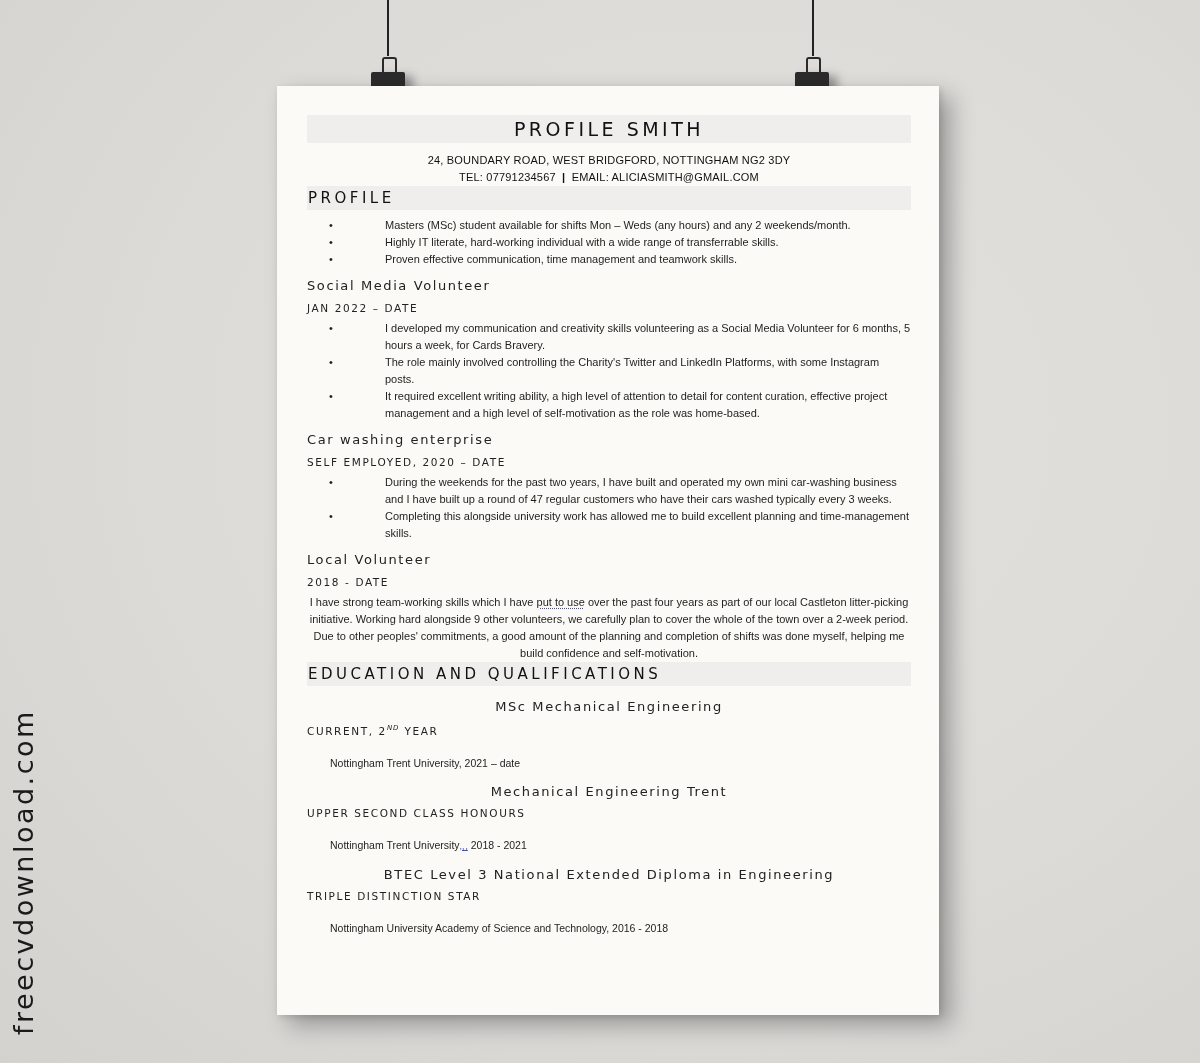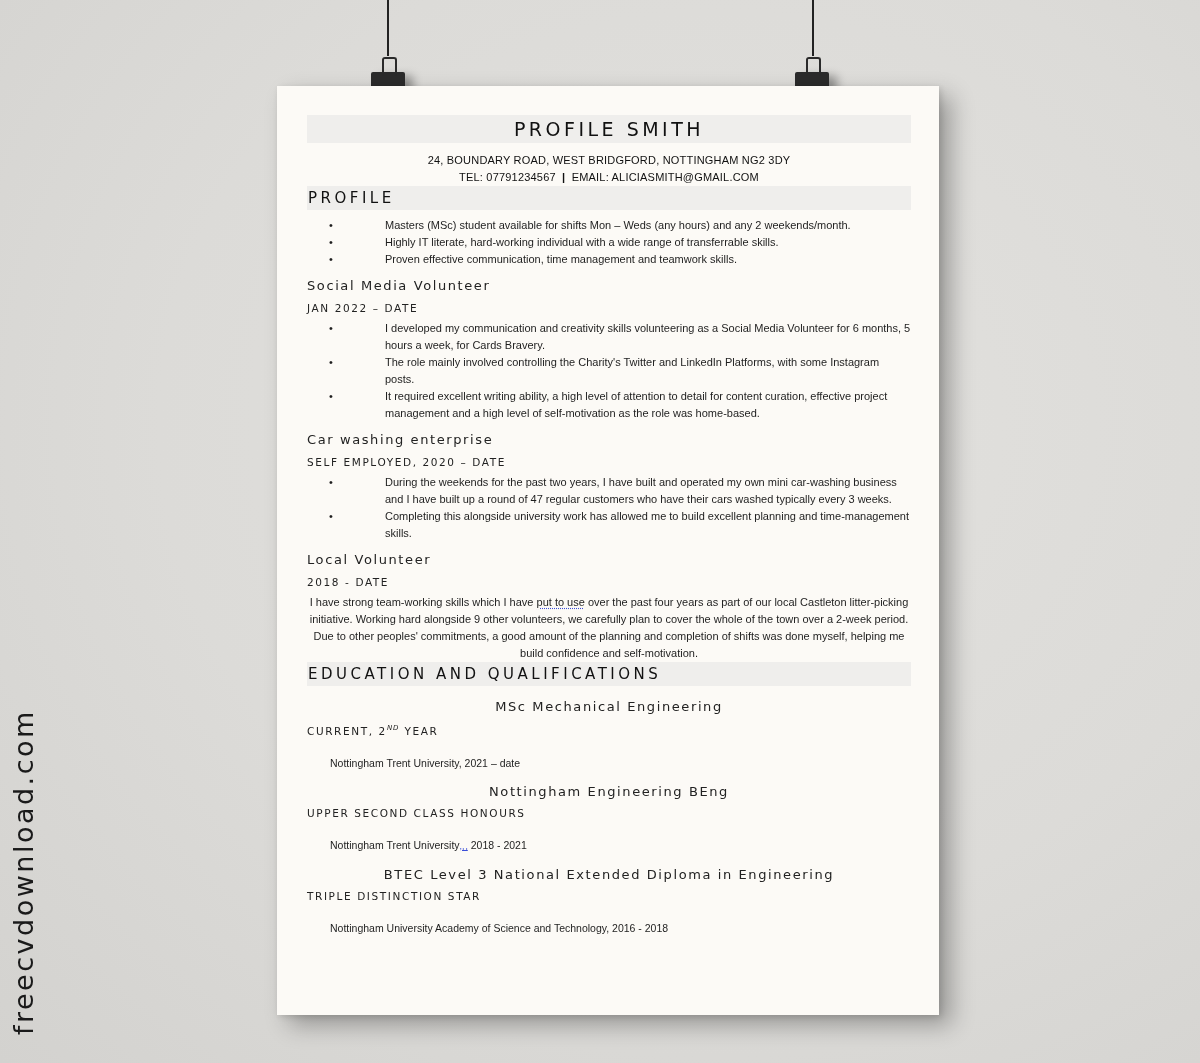--- a/index.html
+++ b/index.html
@@ -216,21 +216,21 @@
 
     <div class="edu-block">
       <div class="edu-title">MSc Mechanical Engineering</div>
       <div class="edu-meta">
         <span>CURRENT, 2</span><sup class="ord">ND</sup><span> YEAR</span>
       </div>
       <div class="edu-place">Nottingham Trent University, 2021 – date</div>
     </div>
 
     <div class="edu-block">
-      <div class="edu-title">Nottingham Engineering BEng</div>
+      <div class="edu-title">Mechanical Engineering Trent</div>
       <div class="edu-meta">UPPER SECOND CLASS HONOURS</div>
       <div class="edu-place">
         <span>Nottingham Trent University</span><span class="mark">,␣</span><span> 2018 - 2021</span>
       </div>
     </div>
 
     <div class="edu-block">
       <div class="edu-title">BTEC Level 3 National Extended Diploma in Engineering</div>
       <div class="edu-meta">TRIPLE DISTINCTION STAR</div>
       <div class="edu-place">Nottingham University Academy of Science and Technology, 2016 - 2018</div>

